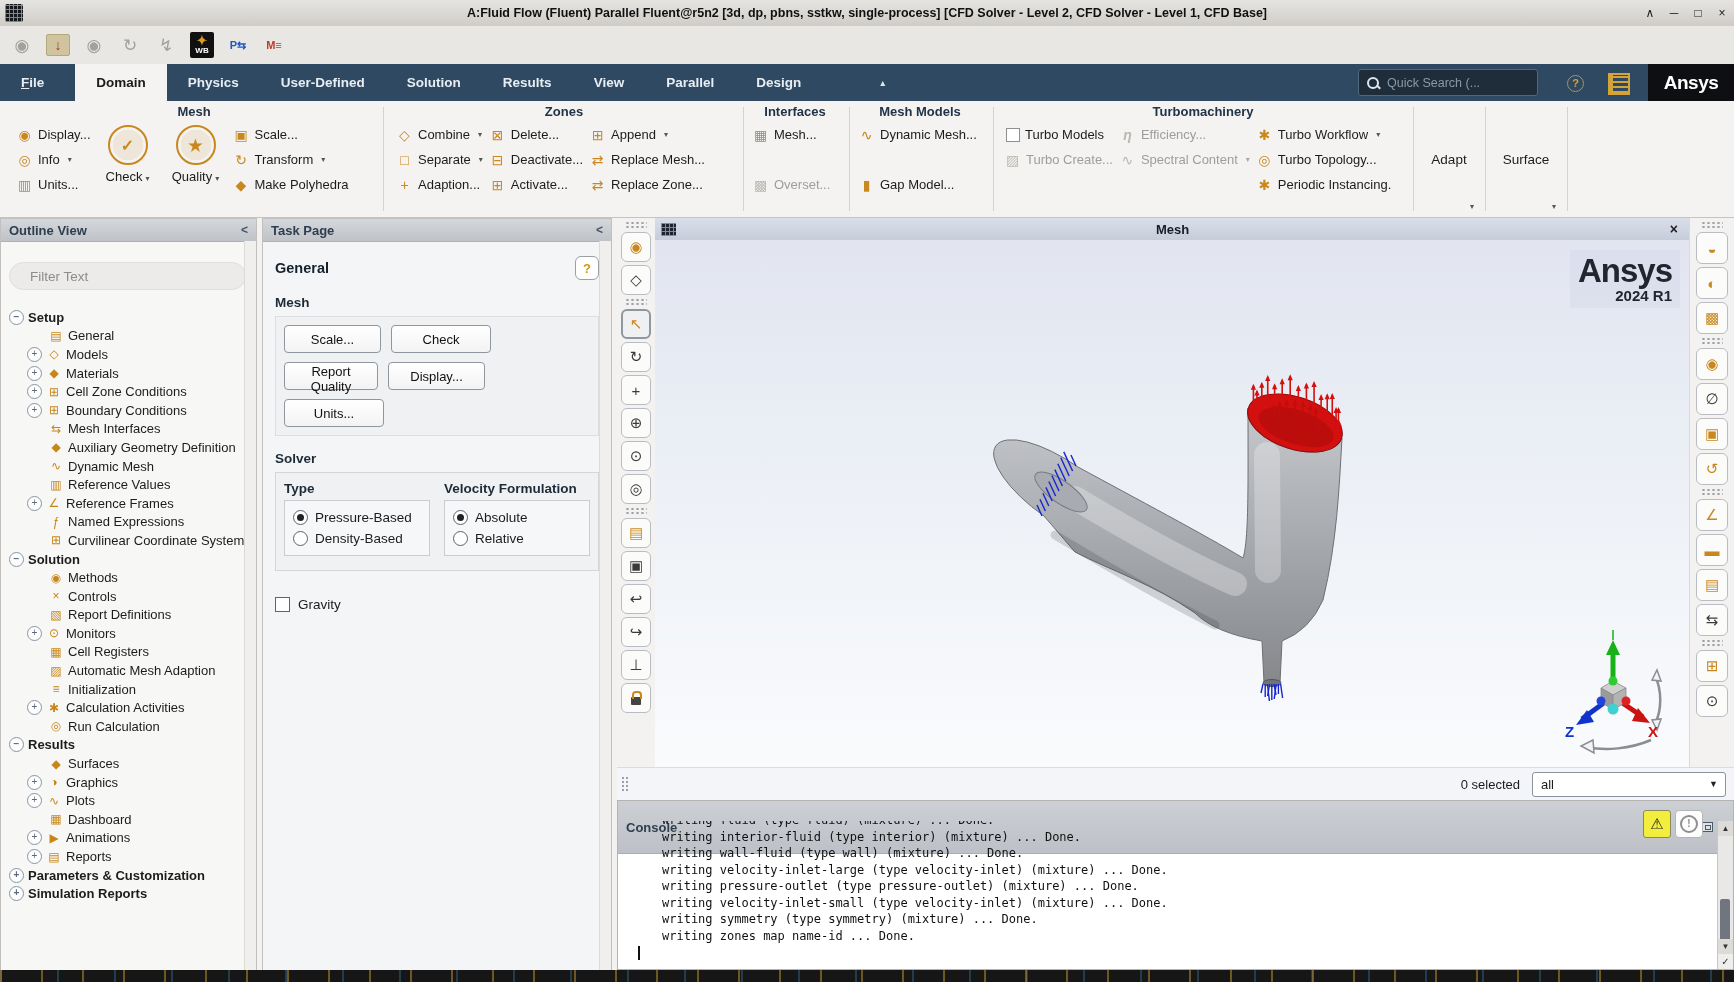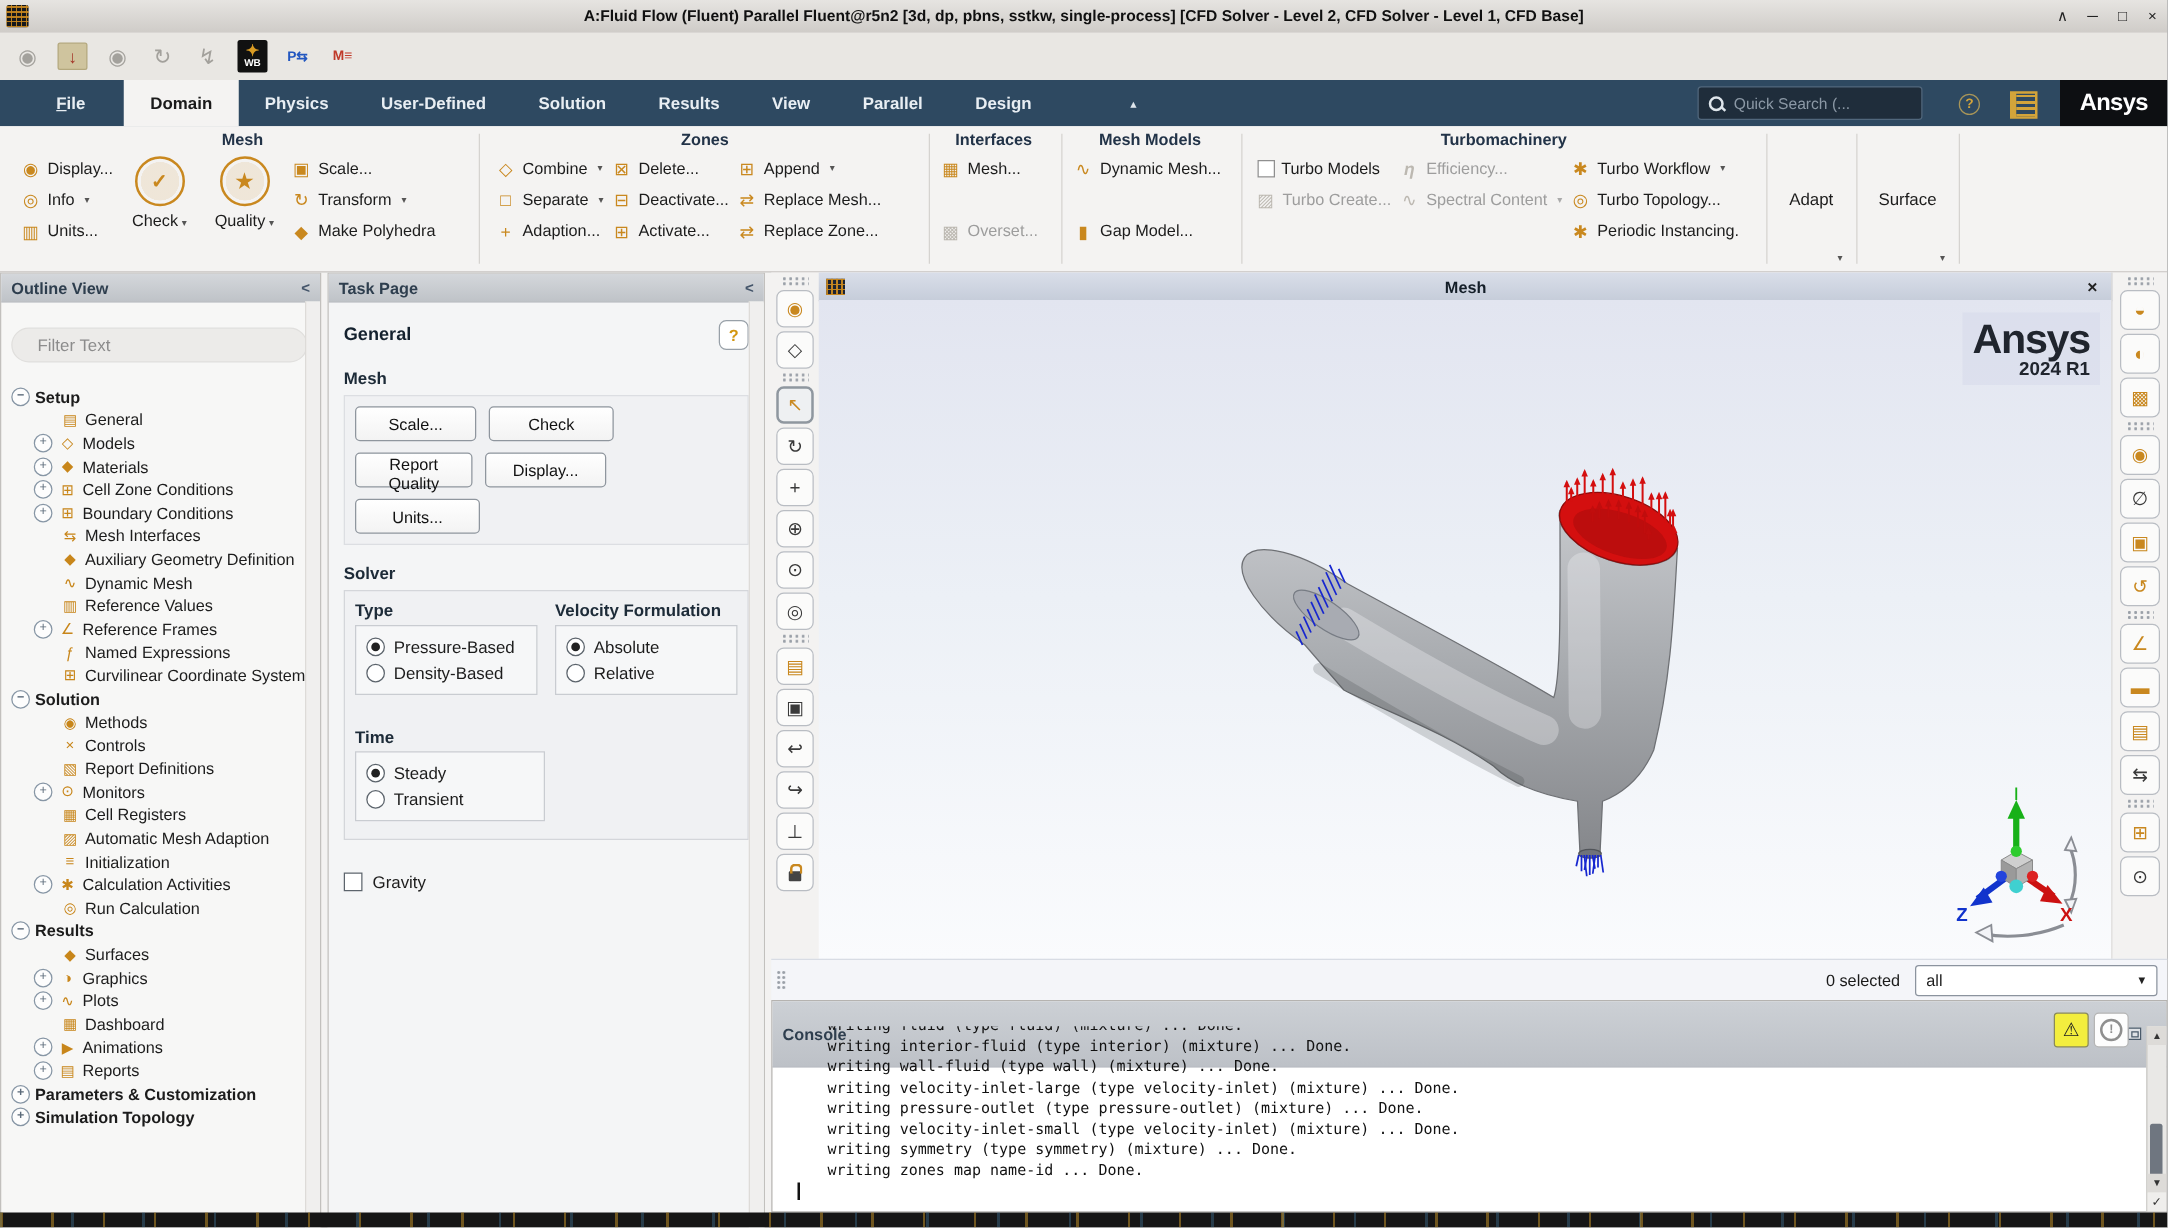--- a/index.html
+++ b/index.html
@@ -19,21 +19,21 @@
   .qat{position:absolute;left:0;top:26px;right:0;height:38px;background:#e9e7e3;border-bottom:1px solid #d8d6d2;
        display:flex;align-items:center;gap:12px;padding-left:10px;}
   .qbtn{width:24px;height:24px;display:flex;align-items:center;justify-content:center;font-size:17px;}
   .qbtn.gray{color:#a3a19c;}
   .qbtn.tan{background:#cfc49e;border:1px solid #b4a87e;border-radius:2px;color:#a5382a;font-size:14px;font-weight:bold;width:22px;height:20px;}
   .qbtn.wb{background:#111;border-radius:2px;color:#fff;font-size:8px;font-weight:bold;flex-direction:column;width:24px;height:26px;}
   .qbtn.wb i{font-style:normal;color:#d99b23;font-size:13px;line-height:11px;}
   .qbtn.blue{color:#2257c0;font-weight:bold;font-size:11px;}
   .qbtn.red{color:#c03a2a;font-weight:bold;font-size:11px;}
   
-  .tabbar{position:absolute;left:0;top:64px;right:0;height:37px;background:#2e4961;display:flex;align-items:stretch;padding-left:24px;}
+  .tabbar{position:absolute;left:0;top:64px;right:0;height:37px;background:#2e4961;display:flex;align-items:stretch;}
   .tab{padding:0 21px;display:flex;align-items:center;color:#e8eef3;font-weight:bold;font-size:13.5px;cursor:default;}
   .tab.tab-file{margin-right:10px;}
   .tab.tab-file span::first-letter{text-decoration:underline;}
   .tab.active{background:#f4f3f2;color:#1a1a1a;}
   .ribcollapse{color:#dfe6ec;font-size:10px;display:flex;align-items:center;margin-left:58px;}
   .search{position:absolute;right:196px;top:5px;width:178px;height:25px;background:#1f2d3b;border:1px solid #51677c;
           border-radius:3px;display:flex;align-items:center;}
   .mag{width:8px;height:8px;border:2px solid #dfe6ec;border-radius:50%;margin:0 6px 0 8px;position:relative;}
   .mag::after{content:'';position:absolute;left:7px;top:7px;width:5px;height:2px;background:#dfe6ec;transform:rotate(45deg);}
   .search input{background:transparent;border:0;outline:0;color:#cfd8e0;font-size:12.5px;width:130px;font-family:"Liberation Sans",sans-serif;}
@@ -574,21 +574,21 @@
           <span class="exp">+</span>
           <span class="ticon">▤</span>
           <span>Reports</span>
         </div>
         <div class="trow tbold" style="padding-left: 8px;">
           <span class="exp">+</span>
           <span>Parameters &amp; Customization</span>
         </div>
         <div class="trow tbold" style="padding-left: 8px;">
           <span class="exp">+</span>
-          <span>Simulation Topology</span>
+          <span>Simulation Reports</span>
         </div>
       </div>
     <div class="vstrip"></div>
     <div class="hscroll">
       <span class="harrow">◀</span>
       <span class="hthumb" style="width:180px"></span>
       <span class="harrow" style="margin-left:auto">▶</span>
     </div>
   </div>
 
@@ -632,33 +632,20 @@
                 <label class="radio">
                   <span class="rb on"></span>
                   <span>Absolute</span>
                 </label>
                 <label class="radio">
                   <span class="rb"></span>
                   <span>Relative</span>
                 </label>
               </div>
           </div>
-        </div>
-        <div class="time-wrap">
-          <div class="sub-label">Time</div>
-          <div class="radio-box" id="timeRadios">
-              <label class="radio">
-                <span class="rb on"></span>
-                <span>Steady</span>
-              </label>
-              <label class="radio">
-                <span class="rb"></span>
-                <span>Transient</span>
-              </label>
-            </div>
         </div>
       </div>
       <label class="gravity">
         <span class="cb"></span>
         <span>Gravity</span>
       </label>
     </div>
     <div class="vstrip"></div>
     <div class="hscroll">
       <span class="harrow">◀</span>

